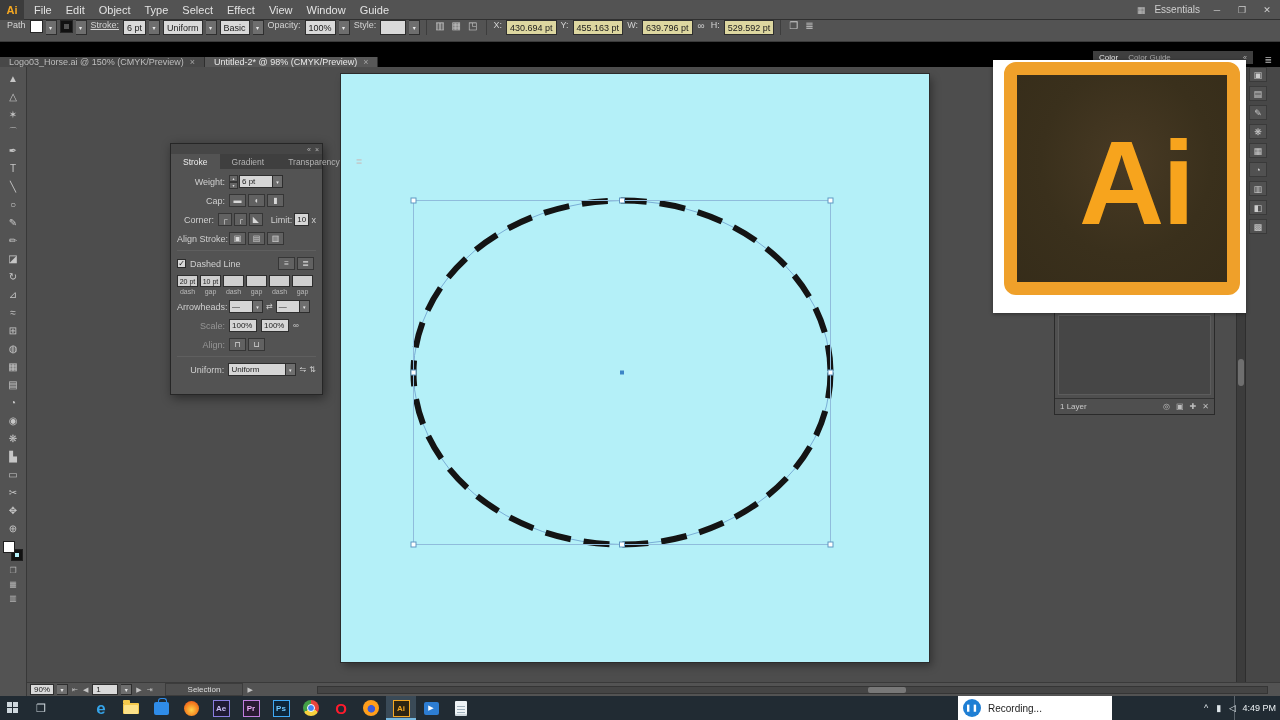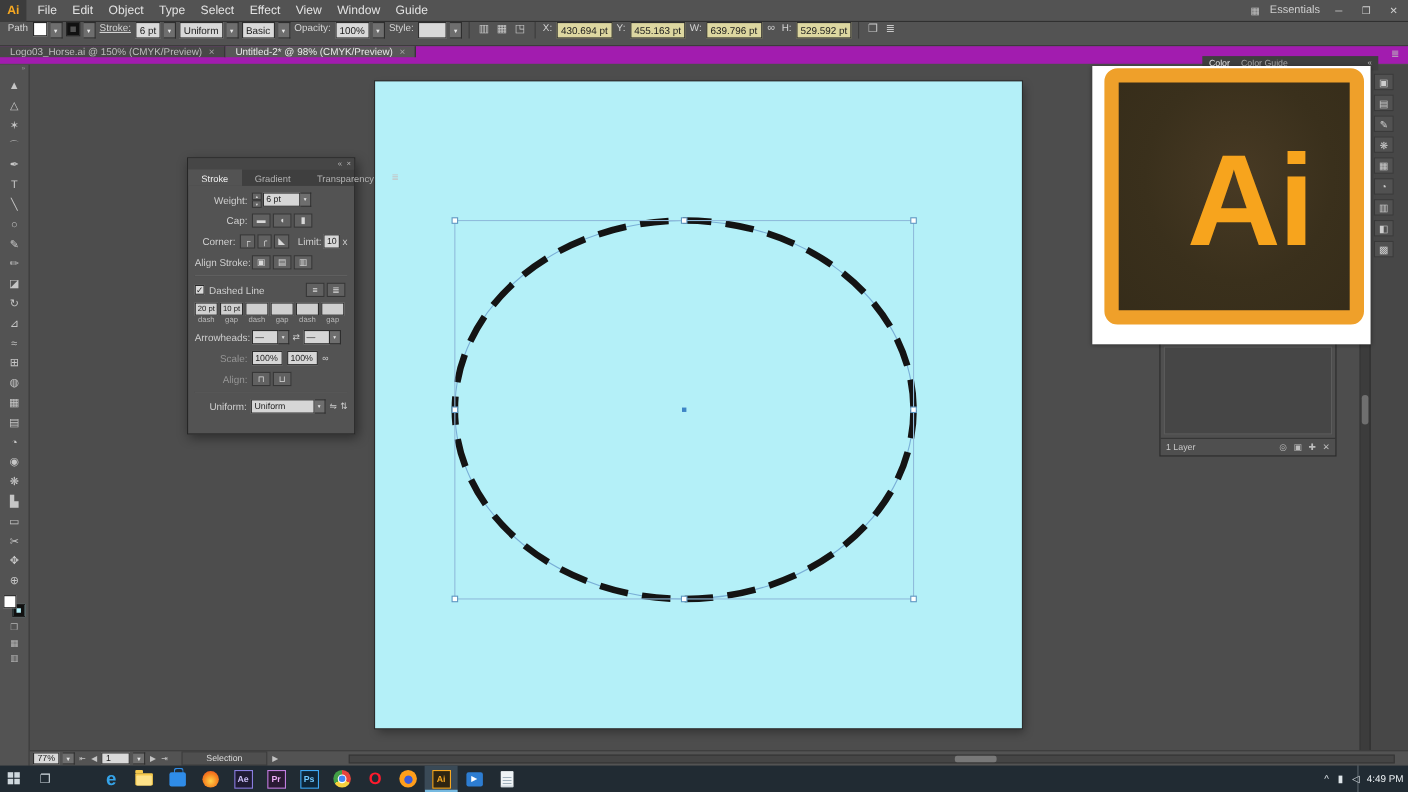--- a/index.html
+++ b/index.html
@@ -21,21 +21,21 @@
 .cb-link{text-decoration:underline}
 .field{display:inline-flex;align-items:center;height:15px;background:#d9d9d9;border:1px solid #2e2e2e;color:#1c1c1c;font-size:9px;padding:0 3px;white-space:nowrap}
 .field.y{background:#ddd7a0}
 .dd{display:inline-flex;align-items:center;justify-content:center;width:11px;height:15px;background:#6e6e6e;border:1px solid #2e2e2e;border-left:0;color:#e8e8e8;font-size:6px}
 .cb-sep{width:1px;height:15px;background:#3d3d3d;margin:0 3px}
 .cb-icon{color:#c9c9c9;font-size:10px;padding:0 2px}
 .sw{width:13px;height:13px;border:1px solid #262626;background:#fff}
 .sw.stroke{background:#535353;box-shadow:inset 0 0 0 3px #111}
 
 
-#tabbar{position:absolute;left:0;top:42px;width:1280px;height:16px;background:#a21caf;display:flex;align-items:flex-start;z-index:30}
+#tabbar{position:absolute;left:0;top:42px;width:1280px;height:25px;background:#000000;display:flex;align-items:flex-end;z-index:30}
 .doc-tab{display:flex;align-items:center;gap:6px;padding:0 9px;font-size:9px;color:#bdbdbd;background:#484848;border-right:1px solid #2e2e2e}
 .doc-tab.active{background:#585858;color:#e9e9e9}
 .tab-close{font-size:9px;color:#a5a5a5}
 #tabbar-right{margin-left:auto;color:#bbb;font-size:9px;padding:2px 8px}
 
 
 #toolbar{position:absolute;left:0;top:59px;width:27px;height:637px;background:#535353;border-right:1px solid #383838;z-index:20;display:flex;flex-direction:column;align-items:center}
 #tb-collapse{width:100%;text-align:right;font-size:6px;color:#9a9a9a;padding:1px 3px;height:10px}
 .tool{width:27px;height:18px;display:flex;align-items:center;justify-content:center;font-size:10px;color:#c6c6c6}
 .swatch-widget{position:relative;width:20px;height:20px;margin:4px 0 2px}
@@ -399,21 +399,21 @@
     </div>
   </div>
 
   <div id="logo-overlay">
     <div id="logo-square">
       <span class="logo-ai">Ai</span>
     </div>
   </div>
 
   <div id="statusbar">
-    <span class="field sb-field">77%</span>
+    <span class="field sb-field">90%</span>
     <span class="dd" style="height:11px">▾</span>
     <span class="sb-ic">⇤</span>
     <span class="sb-ic">◀</span>
     <span class="field sb-field" style="width:26px">1</span>
     <span class="dd" style="height:11px">▾</span>
     <span class="sb-ic">▶</span>
     <span class="sb-ic">⇥</span>
     <span class="sb-status">Selection</span>
     <span class="sb-ic">▶</span>
     <div class="hscroll">
@@ -464,20 +464,24 @@
       </div>
     <div class="task-slot active">
         <span class="app-ai">Ai</span>
       </div>
     <div class="task-slot">
         <span class="app-movies">▶</span>
       </div>
     <div class="task-slot">
         <span class="app-notepad"></span>
       </div>
+    <div id="recording-widget">
+      <span id="pause-btn">❚❚</span>
+      <span id="recording-label">Recording...</span>
+    </div>
     <div id="tray">
       <span>^</span>
       <span>▮</span>
       <span>◁</span>
     </div>
     <div id="clock">4:49 PM</div>
   </div>
 
 </div>
 

